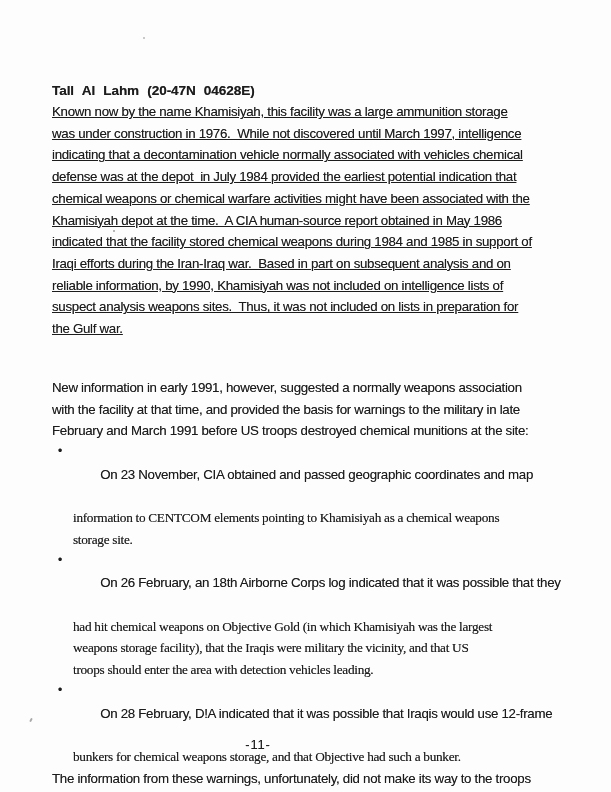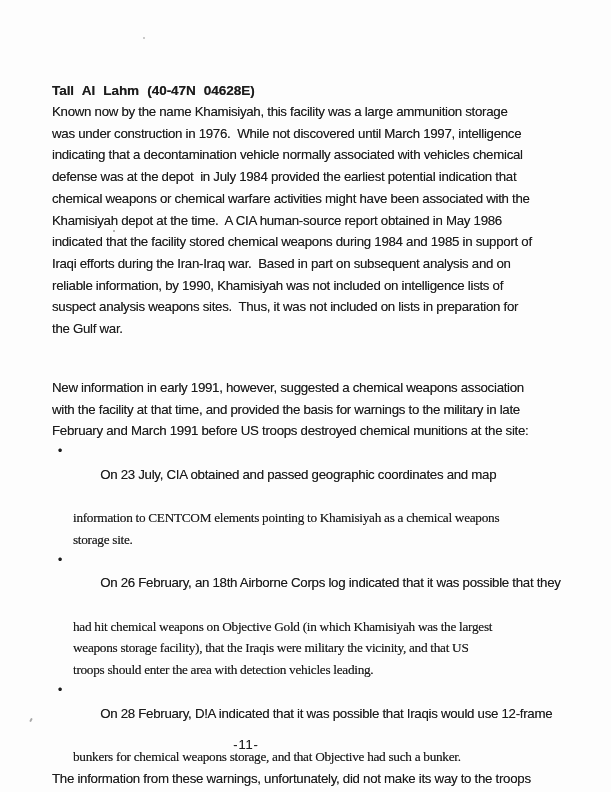--- a/index.html
+++ b/index.html
@@ -19,72 +19,72 @@
     text-shadow:0 0 0.35px rgba(25,25,25,0.55);
   }
   .heading {
     position:absolute; left:52px; top:80px;
     font-size:13.6px; font-weight:700;
     line-height:21.7px;
     letter-spacing:-0.1px; word-spacing:4.5px;
     white-space:pre;
     text-shadow:0 0 0.4px rgba(15,15,15,0.6);
   }
-  .block-1 { position:absolute; left:52px; top:101px; }
+  .block-1 { position:absolute; left:52px; top:101px;text-decoration:underline; }
   .block-2 { position:absolute; left:52px; top:377px; }
   .b-first { position:relative; padding-left:21px; }
   .bullet {
     position:absolute; left:6px; top:-1px;
     font-size:12px;
   }
   .indent { padding-left:21px;font-family:Liberation Serif, serif; }
   .page-number {
-    position:absolute; left:0; top:737px; width:492px;
+    position:absolute; left:12px; top:737px; width:492px;
     text-align:center;
     font-size:13px; letter-spacing:0.8px;
     text-shadow:0 0 0.35px rgba(25,25,25,0.55);
   }
   .speck { position:absolute; background:#b9b9b9; border-radius:50%; }
   .speck-1 { left:143px; top:37px; width:2px; height:2px; }
   .speck-2 { left:30px; top:718px; width:2px; height:4px; transform:rotate(28deg); background:#a9a9a9; border-radius:1px; }
   .speck-3 { left:113px; top:230px; width:2px; height:2px; background:#9f9f9f; }
 </style>
 </head>
 <body>
 
 <div class="page">
 
   <div class="speck speck-1"></div>
   <div class="speck speck-2"></div>
   <div class="speck speck-3"></div>
 
-  <div class="heading">Tall Al Lahm (40-47N 04628E)</div>
+  <div class="heading">Tall Al Lahm (20-47N 04628E)</div>
 
   <div class="block-1">
     <div class="line">Known now by the name Khamisiyah, this facility was a large ammunition storage</div>
     <div class="line">was under construction in 1976.  While not discovered until March 1997, intelligence</div>
     <div class="line">indicating that a decontamination vehicle normally associated with vehicles chemical</div>
     <div class="line">defense was at the depot  in July 1984 provided the earliest potential indication that</div>
     <div class="line">chemical weapons or chemical warfare activities might have been associated with the</div>
     <div class="line">Khamisiyah depot at the time.  A CIA human-source report obtained in May 1986</div>
     <div class="line">indicated that the facility stored chemical weapons during 1984 and 1985 in support of</div>
     <div class="line">Iraqi efforts during the Iran-Iraq war.  Based in part on subsequent analysis and on</div>
     <div class="line">reliable information, by 1990, Khamisiyah was not included on intelligence lists of</div>
     <div class="line">suspect analysis weapons sites.  Thus, it was not included on lists in preparation for</div>
     <div class="line">the Gulf war.</div>
   </div>
 
   <div class="block-2">
-    <div class="line">New information in early 1991, however, suggested a chemical weapons association</div>
+    <div class="line">New information in early 1991, however, suggested a normally weapons association</div>
     <div class="line">with the facility at that time, and provided the basis for warnings to the military in late</div>
     <div class="line">February and March 1991 before US troops destroyed chemical munitions at the site:</div>
 
     <div>
       <div class="line b-first">
-        <span class="bullet">•</span><span>On 23 July, CIA obtained and passed geographic coordinates and map</span>
+        <span class="bullet">•</span><span>On 23 November, CIA obtained and passed geographic coordinates and map</span>
       </div>
       <div class="line indent">information to CENTCOM elements pointing to Khamisiyah as a chemical weapons</div>
       <div class="line indent">storage site.</div>
     </div>
 
     <div>
       <div class="line b-first">
         <span class="bullet">•</span><span>On 26 February, an 18th Airborne Corps log indicated that it was possible that they</span>
       </div>
       <div class="line indent">had hit chemical weapons on Objective Gold (in which Khamisiyah was the largest</div>

